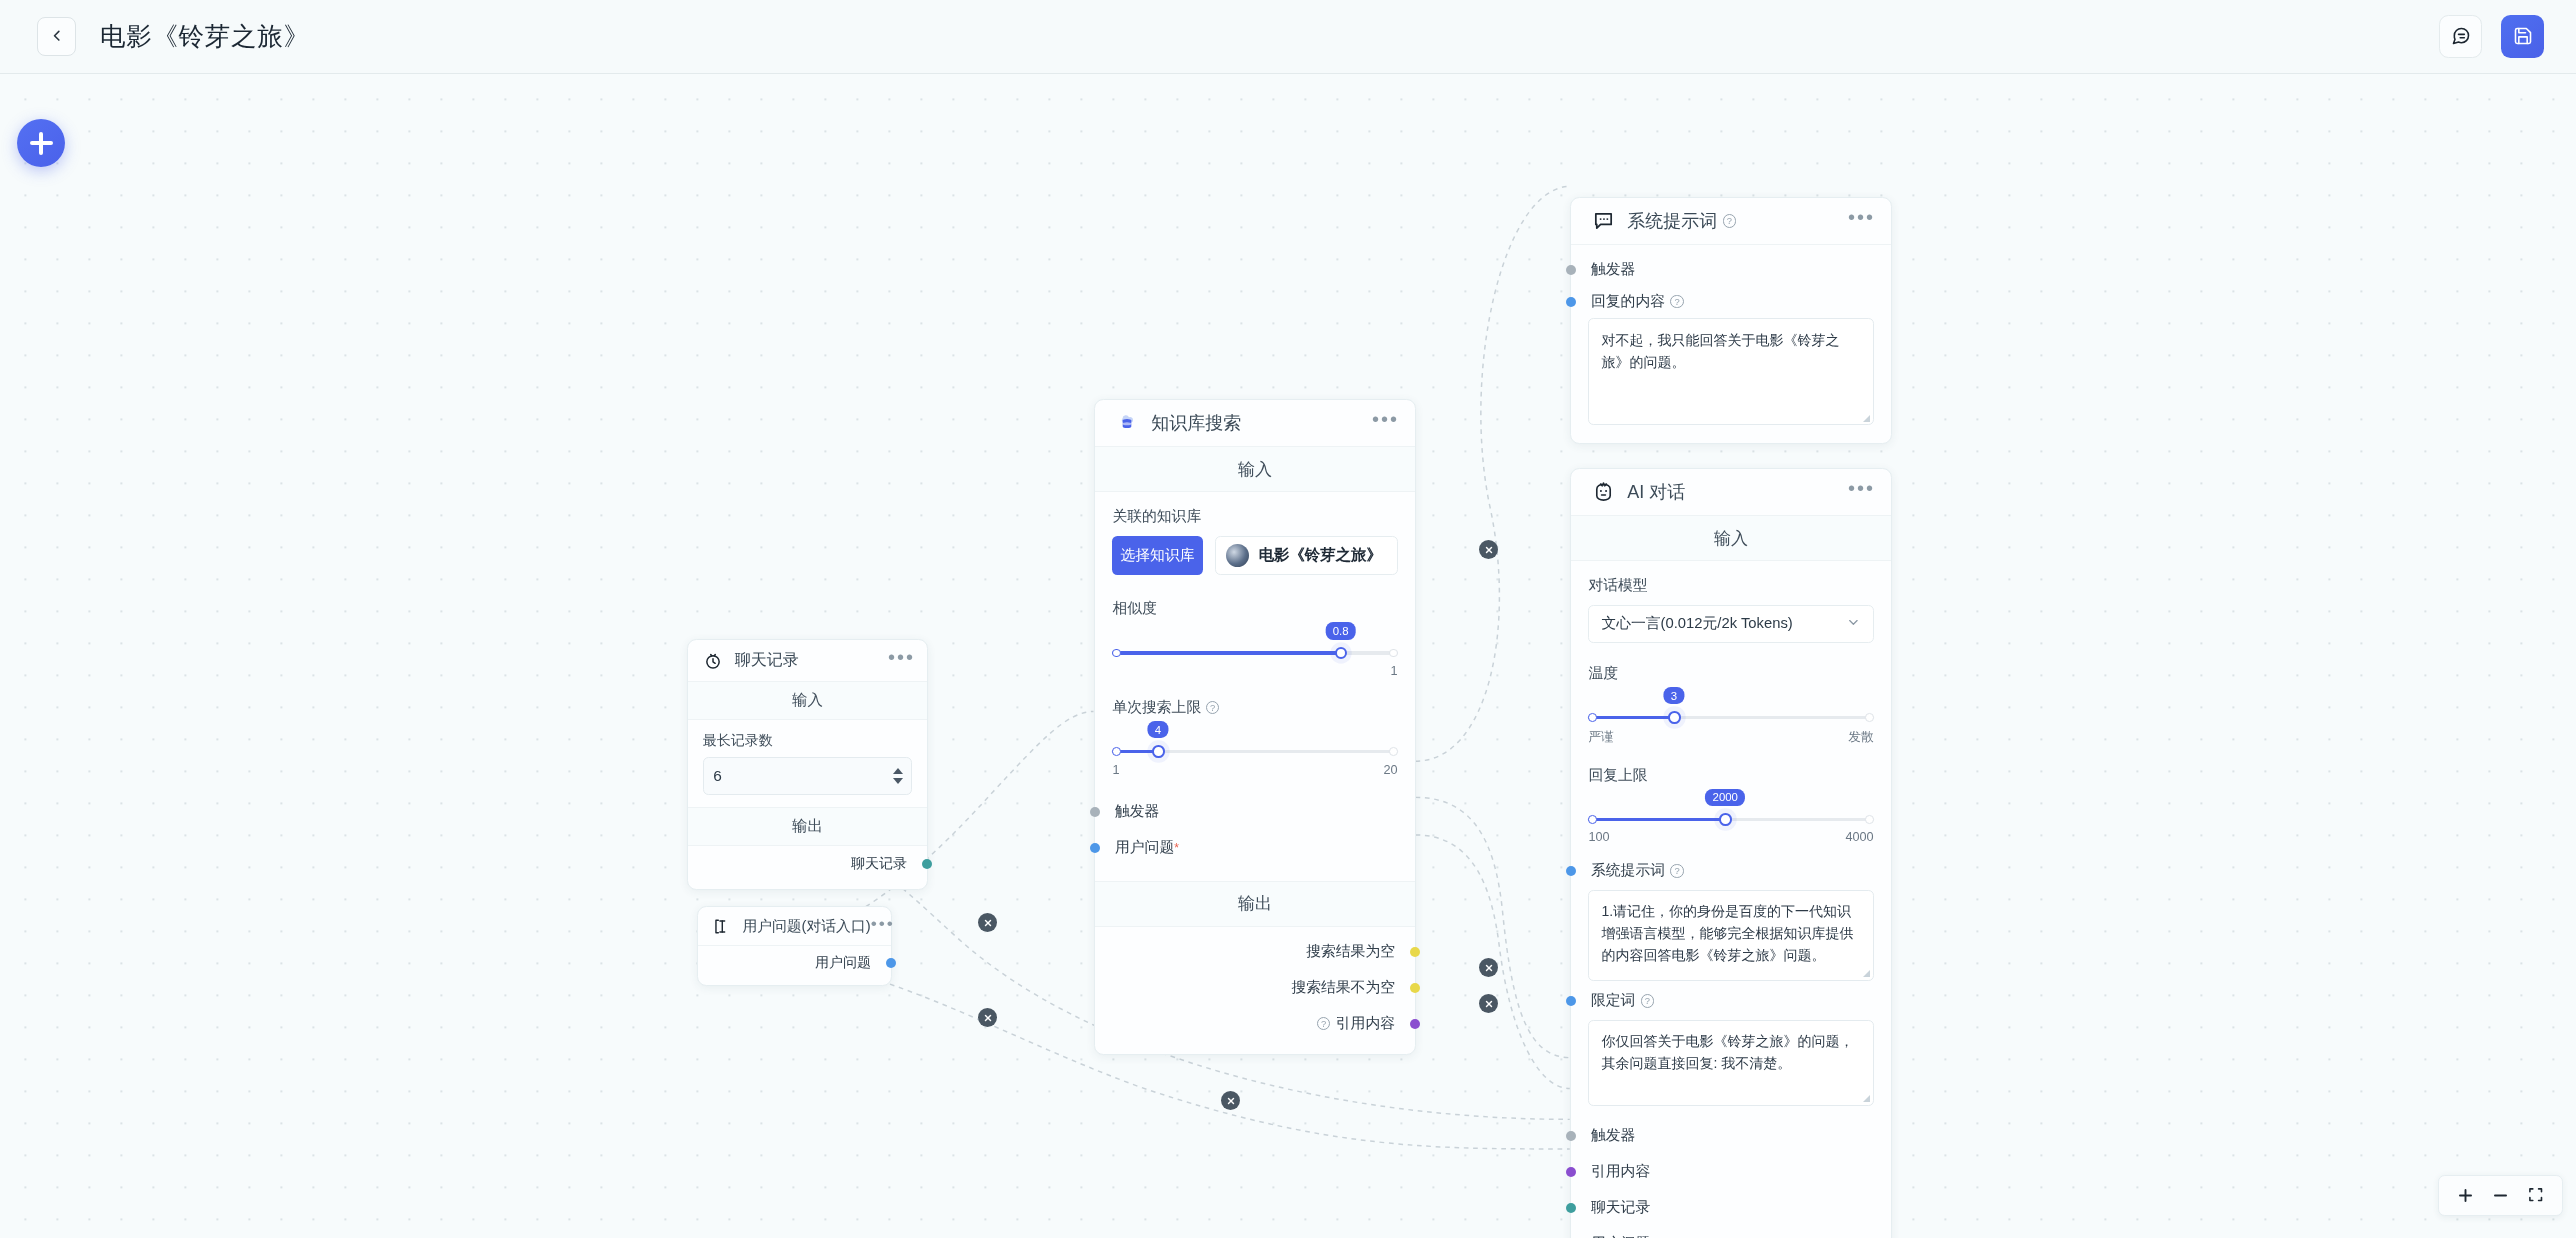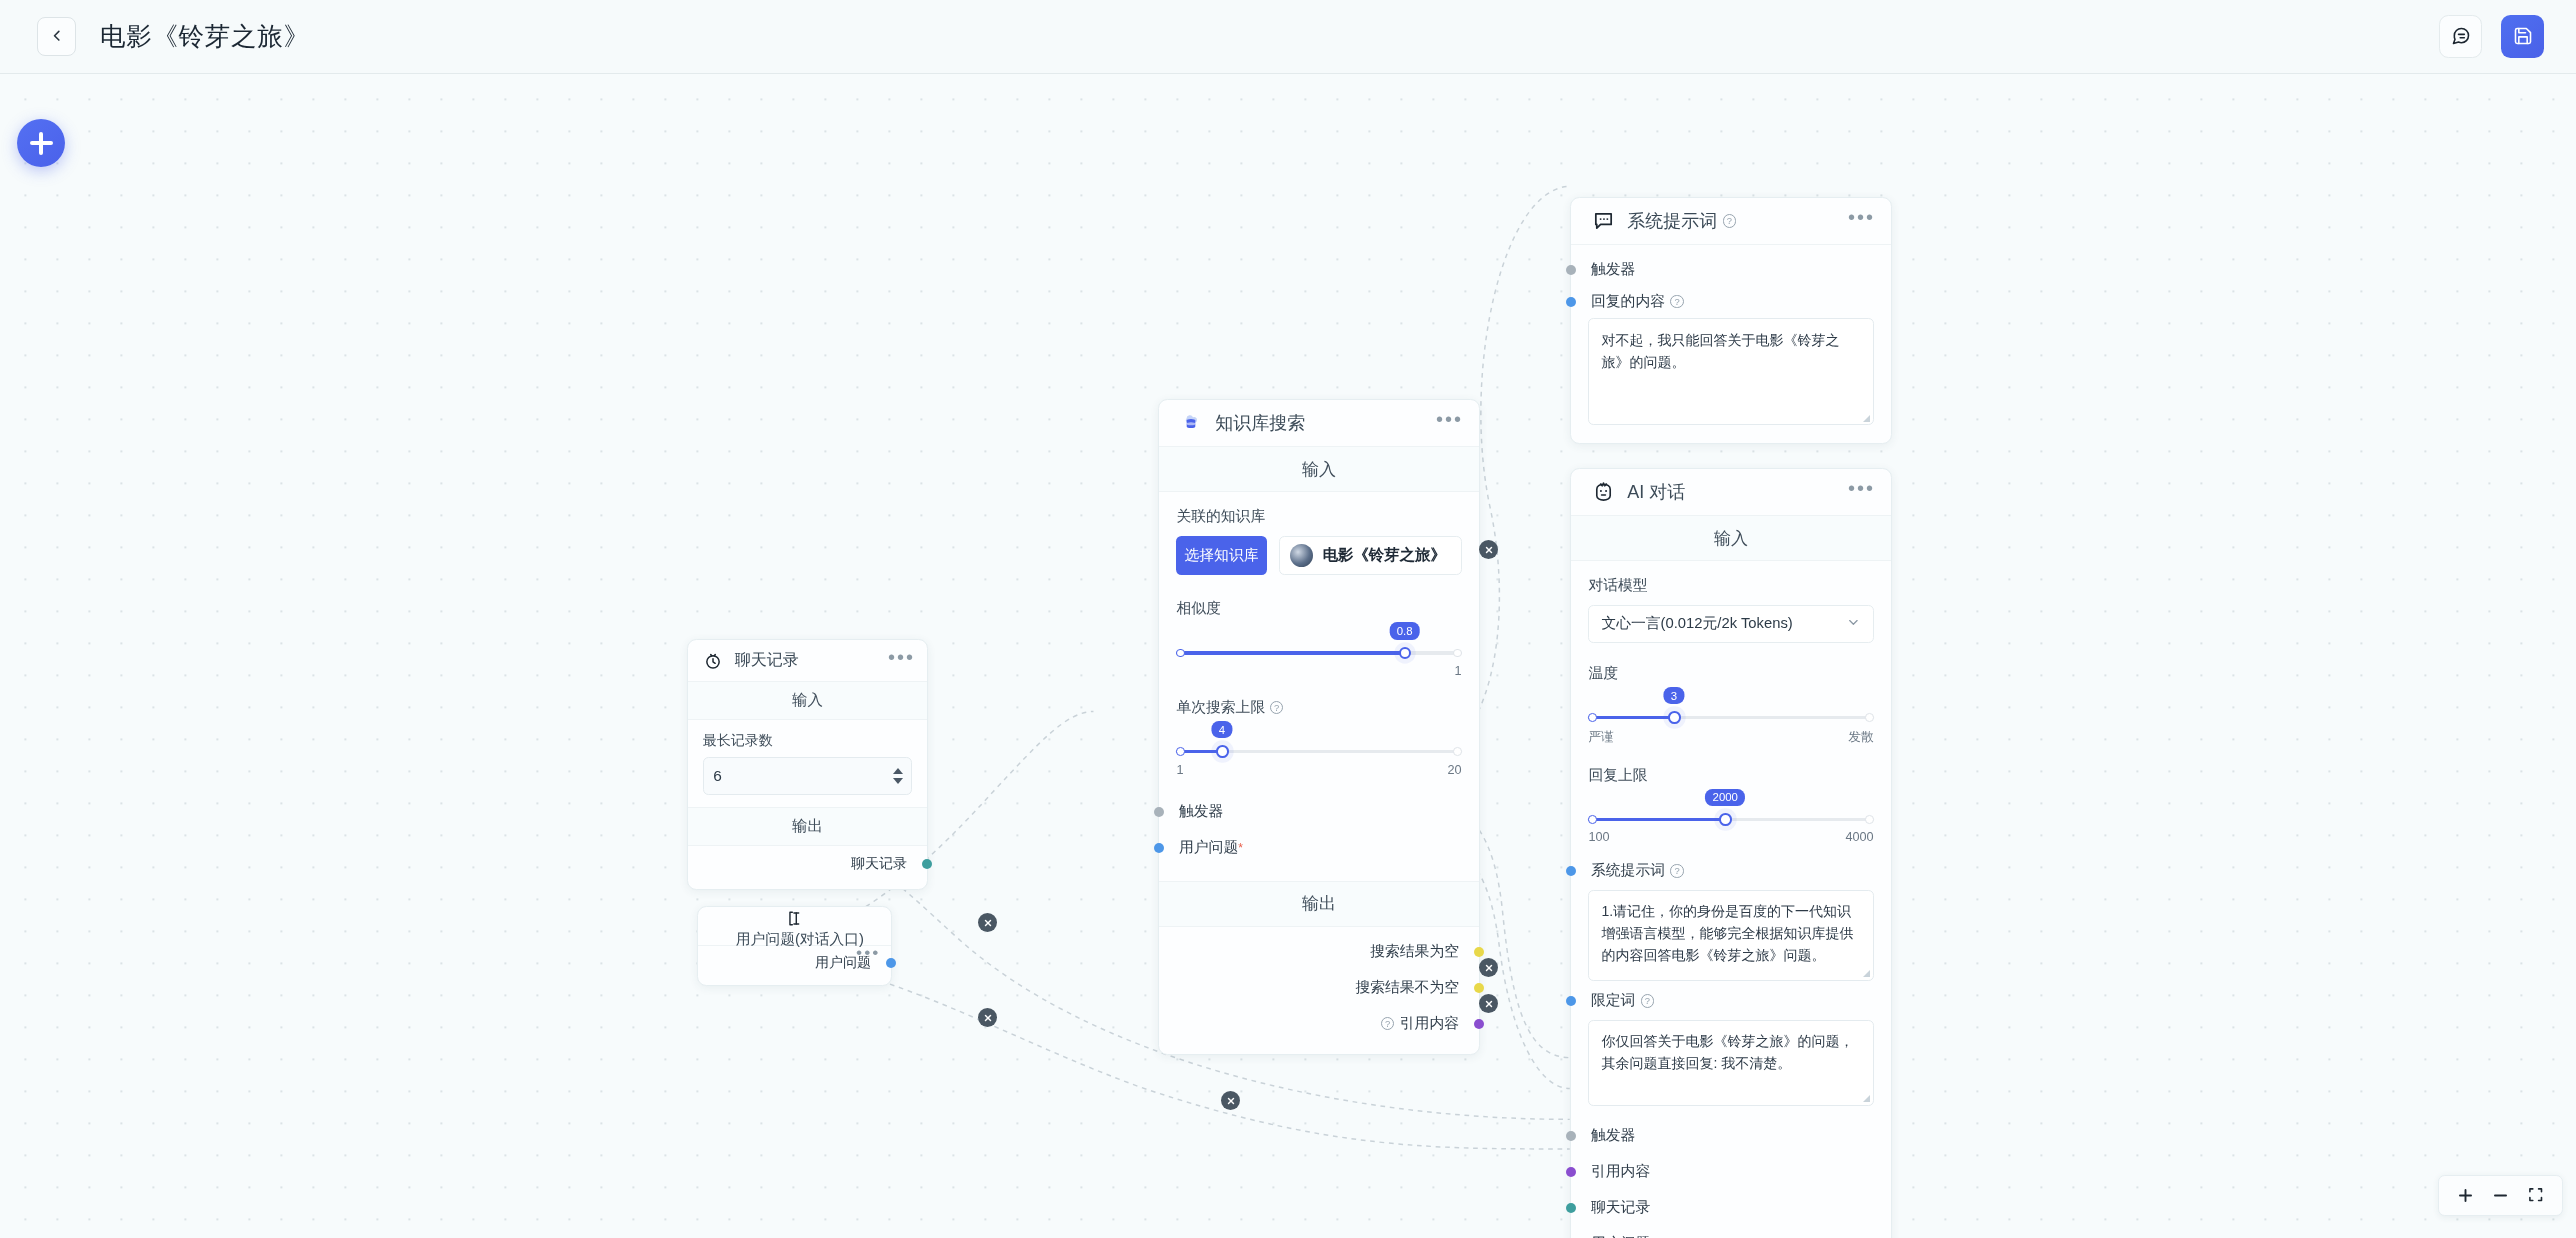--- a/index.html
+++ b/index.html
@@ -447,21 +447,21 @@
       </div>
       <div class="port">
 
         <span>用户问题</span>
 
       </div>
     </div>
 
   </div>
 
-  <div class="node" style="left:1158px; top:325px; width:322px;">
+  <div class="node" style="left:1094px; top:325px; width:322px;">
     <div class="node-head">
       <span class="nh-icon">
         <svg viewBox="0 0 24 24" width="24" height="24">
           <path d="M7.5 7.5a3.4 3.4 0 0 1 6.5-1.2 2.8 2.8 0 0 1 4 2.6 2.5 2.5 0 0 1-2.5 2.5H8a2.8 2.8 0 0 1 -0.5 -3.9z" fill="#c5d4f7"></path>
           <ellipse cx="12" cy="9.6" rx="4.3" ry="1.6" fill="#4a63ea"></ellipse>
           <path d="M7.7 9.6v2.6c0 .9 1.9 1.6 4.3 1.6s4.3-.7 4.3-1.6V9.6" fill="#4a63ea"></path>
           <path d="M7.7 12.8v2.6c0 .9 1.9 1.6 4.3 1.6s4.3-.7 4.3-1.6v-2.6" fill="#4a63ea"></path>
           <ellipse cx="12" cy="12.8" rx="4.3" ry="1.5" fill="#ffffff" opacity=".55"></ellipse>
         </svg>
       </span>
@@ -566,21 +566,21 @@
     <div class="sec-label out" style="font-size:15.4px;padding:8px 0;">输出</div>
     <div class="ports" style="padding:4px 0 9.4px 0;">
       <div class="port out" style="height:29.5px;font-size:14px;">
         <span>聊天记录</span>
         <span class="dot" style="background:#3e9e9e"></span>
       </div>
     </div>
   </div>
 
   <div class="node" style="left:697px; top:832px; width:195px;">
-    <div class="node-head" style="height:39px; padding:0 10.7px 0 12px;flex-direction:column;">
+    <div class="node-head" style="height:39px; padding:0 10.7px 0 12px;">
       <span class="nh-icon" style="width:23px;flex:0 0 23px;">
         <svg viewBox="0 0 24 24" width="19" height="19" fill="none" stroke="#1e2832" stroke-width="1.8" stroke-linecap="round" stroke-linejoin="round">
           <path d="M8 4H5v16h3"></path>
             <line x1="10" y1="5" x2="16" y2="5"></line>
             <line x1="13" y1="5" x2="13" y2="19"></line>
             <line x1="10" y1="19" x2="16" y2="19"></line>
         </svg>
       </span>
       <span class="nh-title" style="font-size:14.8px;">用户问题(对话入口)</span>
       <span class="dots" style="font-size:17.4px;padding-bottom:5.4px;">•••</span>

